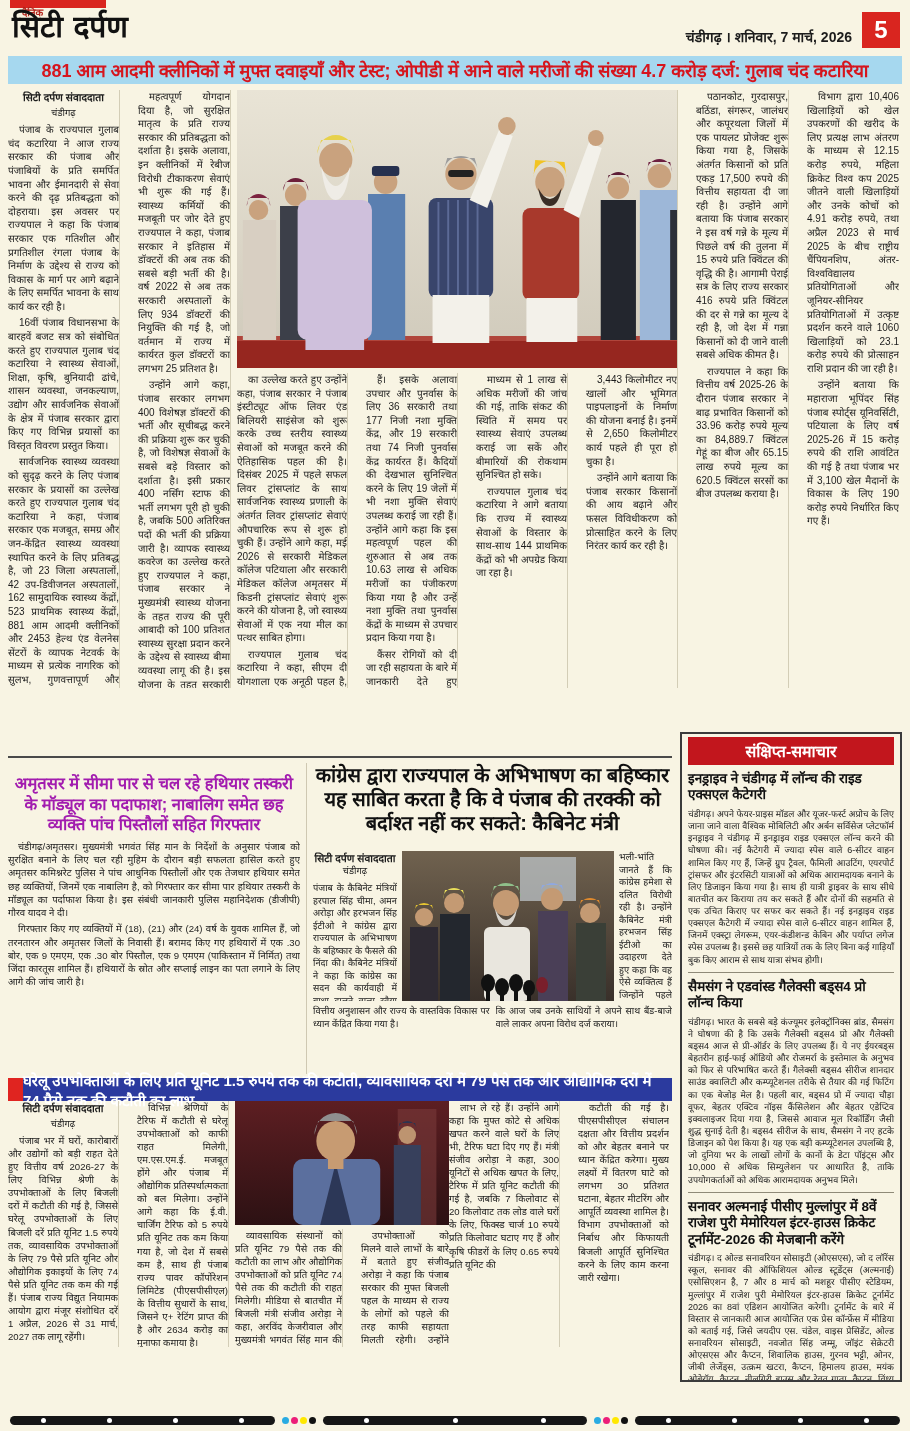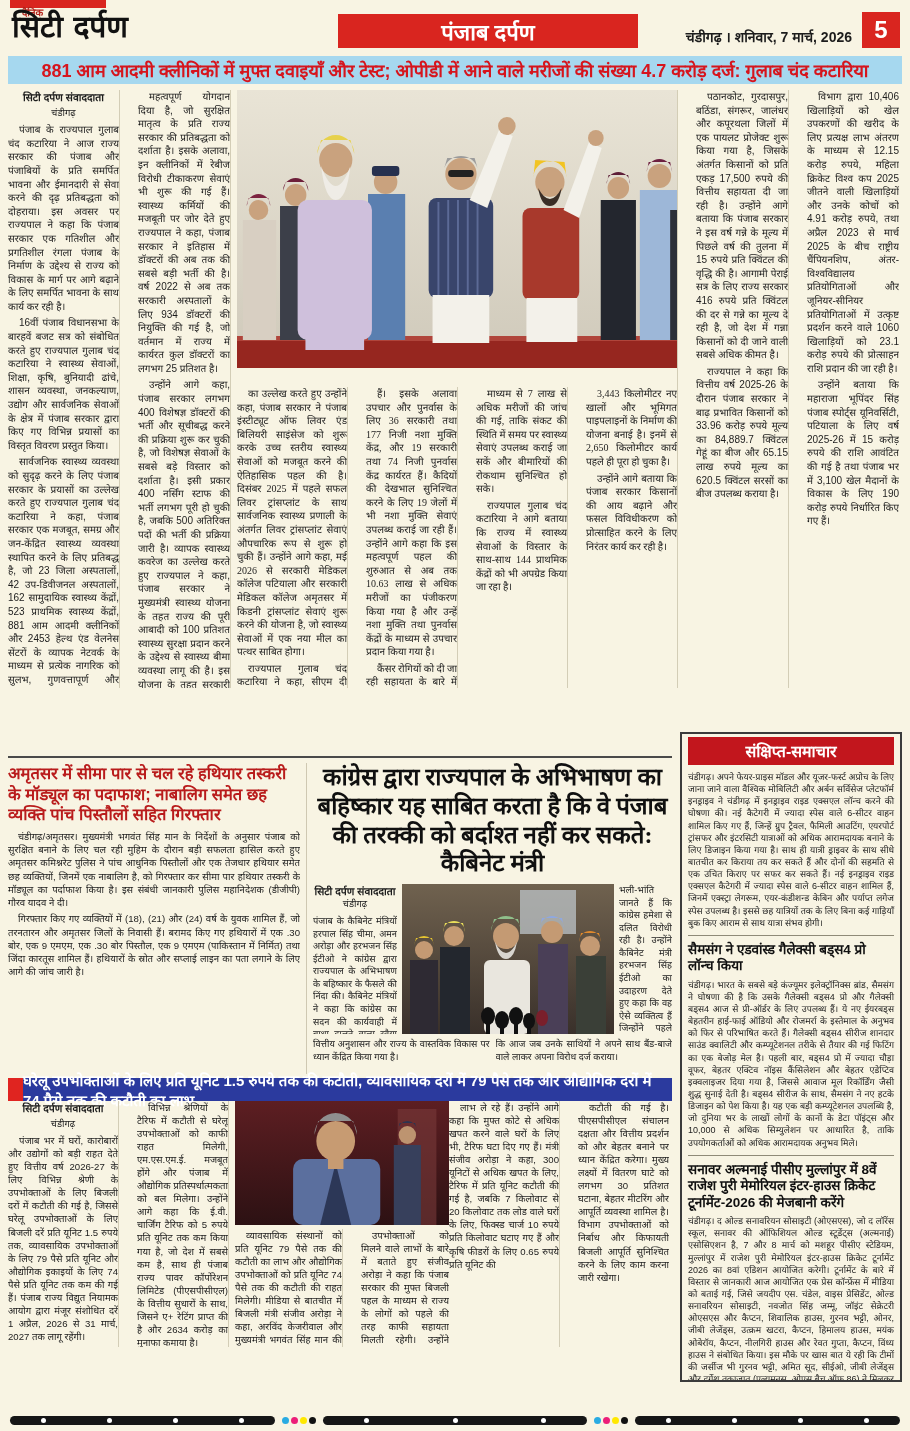--- a/index.html
+++ b/index.html
@@ -26,31 +26,31 @@
   .col{flex:none;overflow:hidden;font-size:10px;line-height:1.36;text-align:justify;box-sizing:border-box;}
   .col + .col, .mid + .col{border-left:1px solid #d3cdb6;padding-left:18px;}
   .w1{width:111px;}
   .mid{width:447px;flex:none;display:flex;flex-direction:column;box-sizing:border-box;
        border-left:1px solid #d3cdb6;padding-left:6px;}
   .col p{margin:0 0 3px;text-indent:11px;}
   .byline{font-weight:bold;text-align:center;font-size:10.5px;text-indent:0 !important;margin:0;}
   .dateline{text-align:center;font-size:9.5px;margin:0 0 4px;text-indent:0 !important;}
   .lead-photo{height:278px;flex:none;}
   .lead-photo svg,.cg-photo svg,.pw-photo svg{display:block;width:100%;height:100%;}
-  .midcols{display:flex;flex:1;overflow:hidden;margin-top:19px;font-family:Liberation Serif, serif;}
+  .midcols{display:flex;flex:1;overflow:hidden;margin-top:5px;}
   .mw{width:110px;}
   
   .zone-left-mid{position:absolute;left:8px;top:756px;width:664px;height:318px;
                  border-top:2px solid #4a4a4a;padding-top:5px;box-sizing:border-box;display:flex;}
   .weapons{width:292px;flex:none;overflow:hidden;}
-  .weapons h2{font-size:16.5px;line-height:1.25;margin:0 0 5px;color:#b91c1c;}
+  .weapons h2{font-size:16.5px;text-align:center;line-height:1.25;margin:10px 0 5px;color:#a21caf;}
   .wbody{font-size:9.6px;line-height:1.38;text-align:justify;overflow:hidden;height:228px;}
   .wbody p{margin:0 0 3px;text-indent:10px;}
   .congress{flex:1;border-left:1px solid #cfc8b2;margin-left:6px;padding-left:6px;overflow:hidden;}
-  .congress h2{font-size:24px;text-align:center;line-height:1.2;margin:0 0 6px;color:#101010;font-family:Liberation Serif, serif;}
+  .congress h2{font-size:20px;text-align:center;line-height:1.2;margin:0 0 16px;color:#101010;}
   .congress-mid{display:flex;gap:5px;}
   .cg-left{width:84px;flex:none;font-size:9.3px;line-height:1.35;text-align:justify;overflow:hidden;height:150px;}
   .cg-photo{width:212px;height:150px;flex:none;}
   .cg-right{flex:1;font-size:9.3px;line-height:1.35;text-align:justify;overflow:hidden;height:150px;}
   .cg-bottom{display:flex;gap:6px;margin-top:4px;font-size:9.3px;line-height:1.35;height:52px;overflow:hidden;}
   .cg-bottom div{flex:1;text-align:justify;overflow:hidden;}
   
   .zone-briefs{position:absolute;left:680px;top:732px;width:222px;height:650px;
                border:2px solid #3b3b3b;background:#f8f4e3;box-sizing:border-box;
                padding:3px 6px;overflow:hidden;}
@@ -87,21 +87,20 @@
 </style>
 </head>
 <body>
 
 <div class="page">
 
   <div class="hdr">
     <div class="hdr-redstrip"></div>
     <div class="masthead-label">दैनिक</div>
     <div class="masthead">सिटी दर्पण</div>
-    <div class="edition-box">पंजाब दर्पण</div>
     <div class="hdr-date">चंडीगढ़ । शनिवार, 7 मार्च, 2026</div>
     <div class="pagenum">5</div>
   </div>
 
   <div class="subband">881 आम आदमी क्लीनिकों में मुफ्त दवाइयाँ और टेस्ट; ओपीडी में आने वाले मरीजों की संख्या 4.7 करोड़ दर्ज: गुलाब चंद कटारिया</div>
 
   <div class="lead-cols">
     <div class="col w1">
       <p class="byline">सिटी दर्पण संवाददाता</p>
       <p class="dateline">चंडीगढ़</p>
@@ -181,21 +180,21 @@
       <div class="midcols">
         <div class="col mw">
           <p>का उल्लेख करते हुए उन्होंने कहा, पंजाब सरकार ने पंजाब इंस्टीट्यूट ऑफ लिवर एंड बिलियरी साइंसेज को शुरू करके उच्च स्तरीय स्वास्थ्य सेवाओं को मजबूत करने की ऐतिहासिक पहल की है। दिसंबर 2025 में पहले सफल लिवर ट्रांसप्लांट के साथ सार्वजनिक स्वास्थ्य प्रणाली के अंतर्गत लिवर ट्रांसप्लांट सेवाएं औपचारिक रूप से शुरू हो चुकी हैं। उन्होंने आगे कहा, मई 2026 से सरकारी मेडिकल कॉलेज पटियाला और सरकारी मेडिकल कॉलेज अमृतसर में किडनी ट्रांसप्लांट सेवाएं शुरू करने की योजना है, जो स्वास्थ्य सेवाओं में एक नया मील का पत्थर साबित होगा।</p>
           <p>राज्यपाल गुलाब चंद कटारिया ने कहा, सीएम दी योगशाला एक अनूठी पहल है, जिसके अंतर्गत राज्य के लोगों को निःशुल्क योग प्रशिक्षण दिया जा रहा है।</p>
         </div>
         <div class="col mw">
           <p>हैं। इसके अलावा उपचार और पुनर्वास के लिए 36 सरकारी तथा 177 निजी नशा मुक्ति केंद्र, और 19 सरकारी तथा 74 निजी पुनर्वास केंद्र कार्यरत हैं। कैदियों की देखभाल सुनिश्चित करने के लिए 19 जेलों में भी नशा मुक्ति सेवाएं उपलब्ध कराई जा रही हैं। उन्होंने आगे कहा कि इस महत्वपूर्ण पहल की शुरुआत से अब तक 10.63 लाख से अधिक मरीजों का पंजीकरण किया गया है और उन्हें नशा मुक्ति तथा पुनर्वास केंद्रों के माध्यम से उपचार प्रदान किया गया है।</p>
           <p>कैंसर रोगियों को दी जा रही सहायता के बारे में जानकारी देते हुए राज्यपाल ने बताया कि पंजाब देश का पहला ऐसा राज्य है, जहाँ मुख्यमंत्री पंजाब कैंसर राहत कोष योजना के तहत कैंसर का कैशलेस उपचार उपलब्ध कराया जा रहा है।</p>
         </div>
         <div class="col mw">
-          <p>माध्यम से 7 लाख से अधिक मरीजों की जांच की गई, ताकि संकट की स्थिति में समय पर स्वास्थ्य सेवाएं उपलब्ध कराई जा सकें और बीमारियों की रोकथाम सुनिश्चित हो सके।</p>
+          <p>माध्यम से 1 लाख से अधिक मरीजों की जांच की गई, ताकि संकट की स्थिति में समय पर स्वास्थ्य सेवाएं उपलब्ध कराई जा सकें और बीमारियों की रोकथाम सुनिश्चित हो सके।</p>
           <p>राज्यपाल गुलाब चंद कटारिया ने आगे बताया कि राज्य में स्वास्थ्य सेवाओं के विस्तार के साथ-साथ 144 प्राथमिक केंद्रों को भी अपग्रेड किया जा रहा है।</p>
         </div>
         <div class="col mw">
           <p>3,443 किलोमीटर नए खालों और भूमिगत पाइपलाइनों के निर्माण की योजना बनाई है। इनमें से 2,650 किलोमीटर कार्य पहले ही पूरा हो चुका है।</p>
           <p>उन्होंने आगे बताया कि पंजाब सरकार किसानों की आय बढ़ाने और फसल विविधीकरण को प्रोत्साहित करने के लिए निरंतर कार्य कर रही है।</p>
         </div>
       </div>
     </div>
     <div class="col w1">
       <p>पठानकोट, गुरदासपुर, बठिंडा, संगरूर, जालंधर और कपूरथला जिलों में एक पायलट प्रोजेक्ट शुरू किया गया है, जिसके अंतर्गत किसानों को प्रति एकड़ 17,500 रुपये की वित्तीय सहायता दी जा रही है। उन्होंने आगे बताया कि पंजाब सरकार ने इस वर्ष गन्ने के मूल्य में पिछले वर्ष की तुलना में 15 रुपये प्रति क्विंटल की वृद्धि की है। आगामी पेराई सत्र के लिए राज्य सरकार 416 रुपये प्रति क्विंटल की दर से गन्ने का मूल्य दे रही है, जो देश में गन्ना किसानों को दी जाने वाली सबसे अधिक कीमत है।</p>
@@ -274,20 +273,21 @@
       <div class="cg-bottom">
         <div>वित्तीय अनुशासन और राज्य के वास्तविक विकास पर ध्यान केंद्रित किया गया है।</div>
         <div>कि आज जब उनके साथियों ने अपने साथ बैंड-बाजे वाले लाकर अपना विरोध दर्ज कराया।</div>
       </div>
     </div>
   </div>
 
   <div class="zone-briefs">
     <div class="briefs-title">संक्षिप्त-समाचार</div>
     <div class="brief">
+      <h3>इनड्राइव ने चंडीगढ़ में लॉन्च की राइड एक्सएल कैटेगरी</h3>
       <div class="bbody">चंडीगढ़। अपने फेयर-प्राइस मॉडल और यूजर-फर्स्ट अप्रोच के लिए जाना जाने वाला वैश्विक मोबिलिटी और अर्बन सर्विसेज प्लेटफॉर्म इनड्राइव ने चंडीगढ़ में इनड्राइव राइड एक्सएल लॉन्च करने की घोषणा की। नई कैटेगरी में ज्यादा स्पेस वाले 6-सीटर वाहन शामिल किए गए हैं, जिन्हें ग्रुप ट्रैवल, फैमिली आउटिंग, एयरपोर्ट ट्रांसफर और इंटरसिटी यात्राओं को अधिक आरामदायक बनाने के लिए डिजाइन किया गया है। साथ ही यात्री ड्राइवर के साथ सीधे बातचीत कर किराया तय कर सकते हैं और दोनों की सहमति से एक उचित किराए पर सफर कर सकते हैं। नई इनड्राइव राइड एक्सएल कैटेगरी में ज्यादा स्पेस वाले 6-सीटर वाहन शामिल हैं, जिनमें एक्स्ट्रा लेगरूम, एयर-कंडीशन्ड केबिन और पर्याप्त लगेज स्पेस उपलब्ध है। इससे छह यात्रियों तक के लिए बिना कई गाड़ियाँ बुक किए आराम से साथ यात्रा संभव होगी।</div>
     </div>
     <hr class="bsep">
     <div class="brief">
       <h3>सैमसंग ने एडवांस्ड गैलेक्सी बड्स4 प्रो लॉन्च किया</h3>
       <div class="bbody">चंडीगढ़। भारत के सबसे बड़े कंज्यूमर इलेक्ट्रॉनिक्स ब्रांड, सैमसंग ने घोषणा की है कि उसके गैलेक्सी बड्स4 प्रो और गैलेक्सी बड्स4 आज से प्री-ऑर्डर के लिए उपलब्ध हैं। ये नए ईयरबड्स बेहतरीन हाई-फाई ऑडियो और रोजमर्रा के इस्तेमाल के अनुभव को फिर से परिभाषित करते हैं। गैलेक्सी बड्स4 सीरीज शानदार साउंड क्वालिटी और कम्प्यूटेशनल तरीके से तैयार की गई फिटिंग का एक बेजोड़ मेल है। पहली बार, बड्स4 प्रो में ज्यादा चौड़ा वूफर, बेहतर एक्टिव नॉइस कैंसिलेशन और बेहतर एडेप्टिव इक्वलाइजर दिया गया है, जिससे आवाज मूल रिकॉर्डिंग जैसी शुद्ध सुनाई देती है। बड्स4 सीरीज के साथ, सैमसंग ने नए हटके डिजाइन को पेश किया है। यह एक बड़ी कम्प्यूटेशनल उपलब्धि है, जो दुनिया भर के लाखों लोगों के कानों के डेटा पॉइंट्स और 10,000 से अधिक सिम्युलेशन पर आधारित है, ताकि उपयोगकर्ताओं को अधिक आरामदायक अनुभव मिले।</div>
     </div>
     <hr class="bsep">
     <div class="brief">
       <h3>सनावर अल्मनाई पीसीए मुल्लांपुर में 8वें राजेश पुरी मेमोरियल इंटर-हाउस क्रिकेट टूर्नामेंट-2026 की मेजबानी करेंगे</h3>

